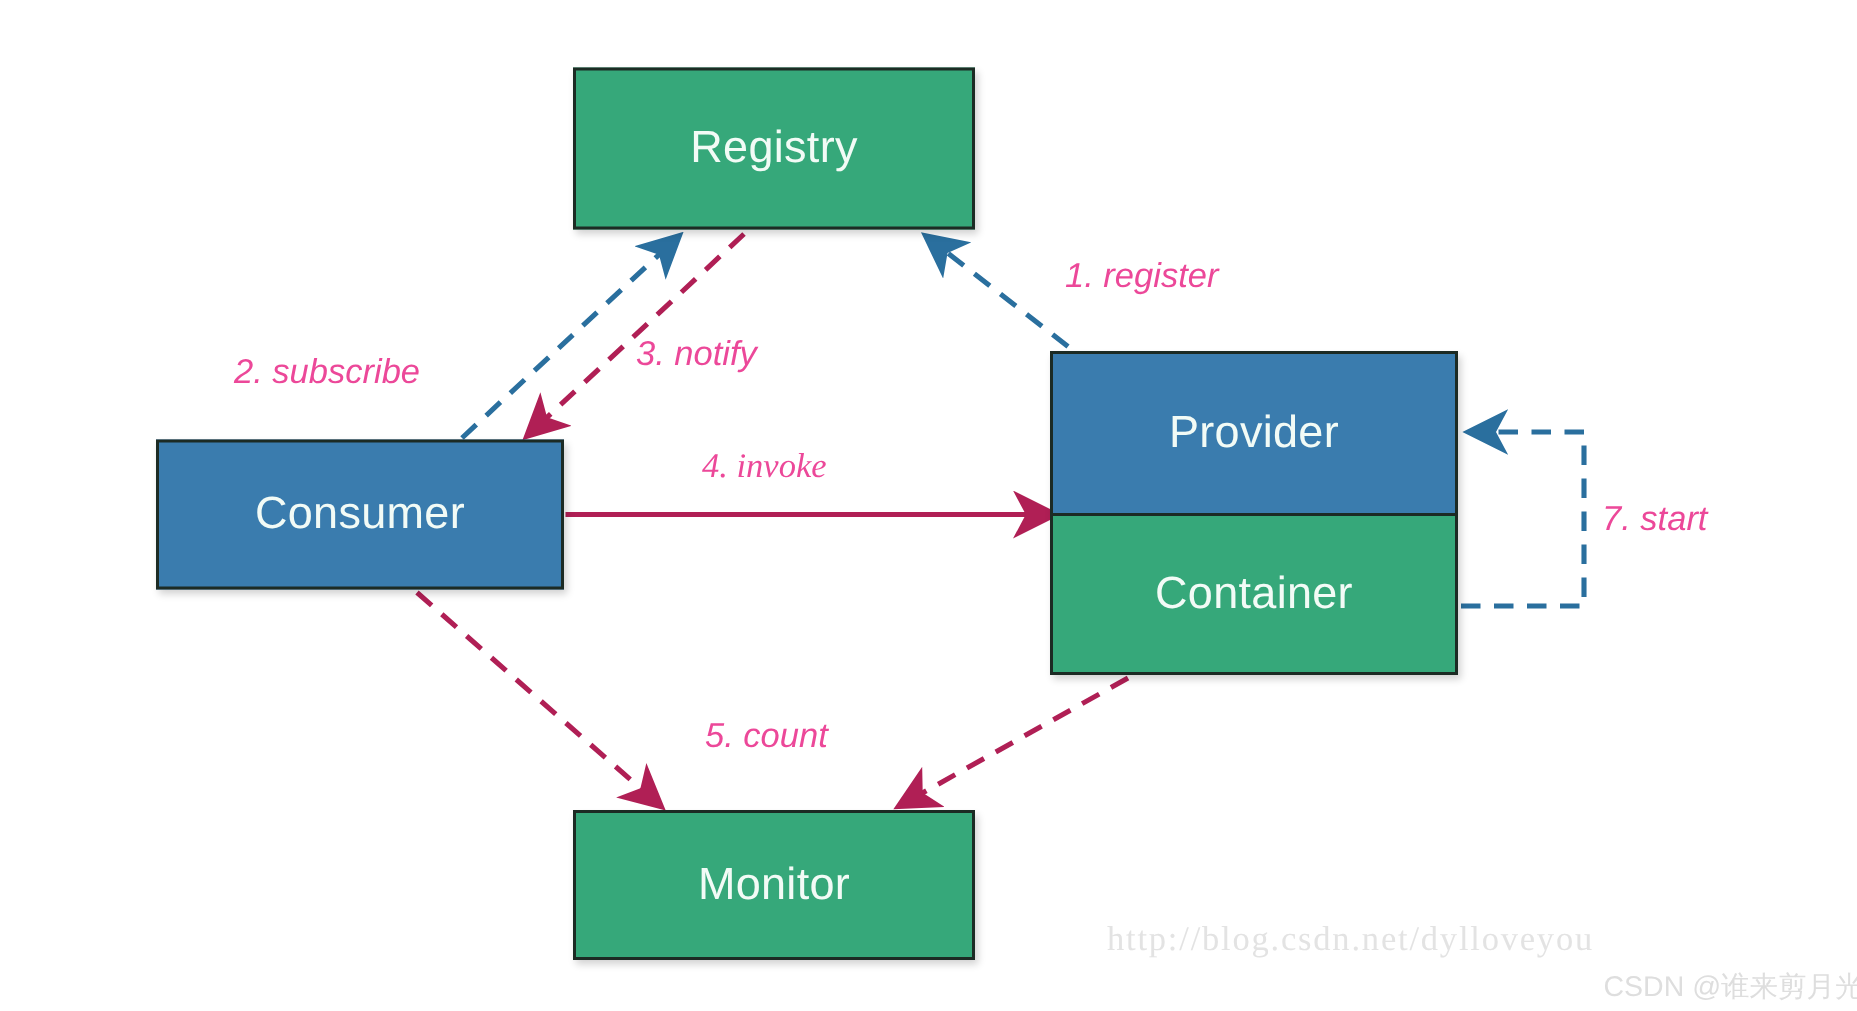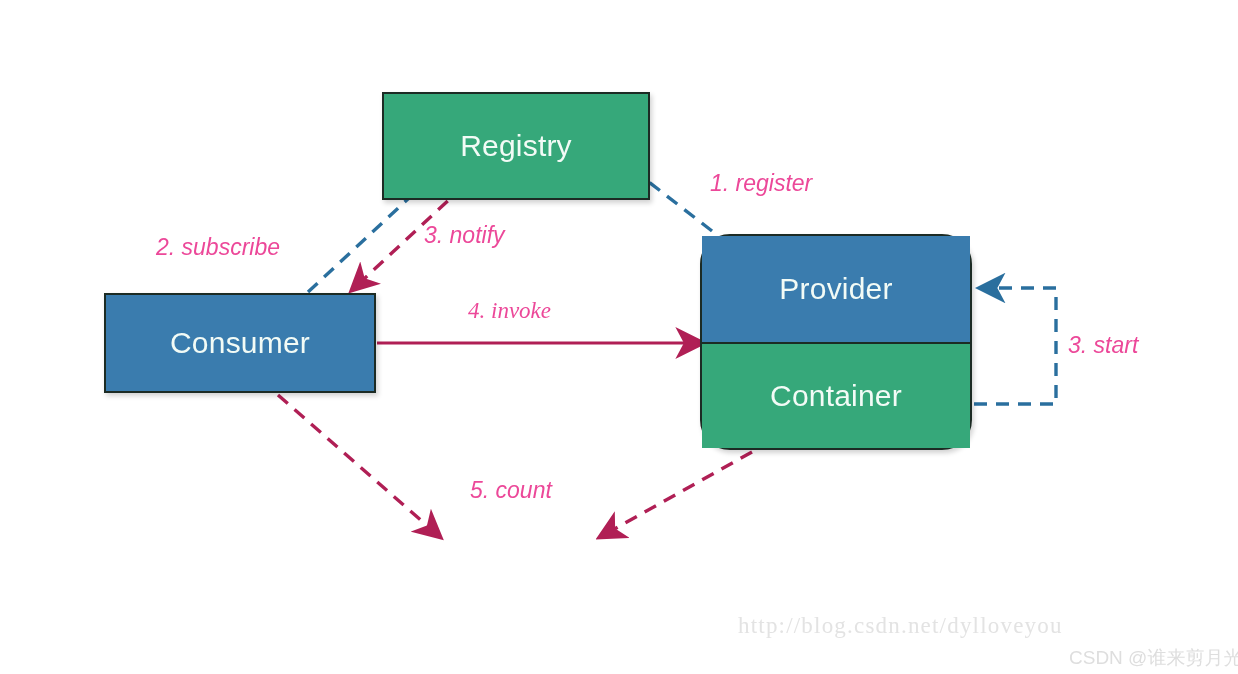--- a/index.html
+++ b/index.html
@@ -117,39 +117,42 @@
 
     <line x1="496" y1="156" x2="352" y2="290" stroke="#b01f55" stroke-width="3.4" stroke-dasharray="13 9" marker-end="url(#arrow-crimson)"></line>
 
     <line x1="377" y1="343" x2="702" y2="343" stroke="#b01f55" stroke-width="3.2" marker-end="url(#arrow-crimson-solid)"></line>
 
     <line x1="278" y1="395" x2="440" y2="537" stroke="#b01f55" stroke-width="3.4" stroke-dasharray="13 9" marker-end="url(#arrow-crimson)"></line>
 
     <line x1="752" y1="452" x2="600" y2="537" stroke="#b01f55" stroke-width="3.4" stroke-dasharray="13 9" marker-end="url(#arrow-crimson)"></line>
   </svg>
 
-  <div class="node-box node-green" style="left:382px; top:45px; width:268px; height:108px;margin-top:47px;">
+  <div class="node-box node-green" style="left:382px; top:45px; width:268px; height:108px;">
     <span class="node-label">Registry</span>
   </div>
 
   <div class="node-box node-blue" style="left:104px; top:293px; width:272px; height:100px;">
     <span class="node-label">Consumer</span>
   </div>
 
-  <div class="stack-box" style="left:700px; top:234px; width:272px; height:216px;border-radius:30px;">
+  <div class="stack-box" style="left:700px; top:234px; width:272px; height:216px;">
     <div class="stack-seg node-blue">
       <span class="node-label">Provider</span>
     </div>
     <div class="stack-seg seg-lower node-green">
       <span class="node-label">Container</span>
     </div>
   </div>
 
+  <div class="node-box node-green" style="left:382px; top:540px; width:268px; height:100px;">
+    <span class="node-label">Monitor</span>
+  </div>
 
-  <div class="edge-label" style="left:1068px; top:332px;">3. start</div>
+  <div class="edge-label" style="left:1068px; top:332px;">7. start</div>
 
   <div class="edge-label" style="left:710px; top:170px;">1. register</div>
 
   <div class="edge-label" style="left:156px; top:234px;">2. subscribe</div>
 
   <div class="edge-label" style="left:424px; top:222px;">3. notify</div>
 
   <div class="edge-label" style="left:468px; top:298px;font-family:Liberation Serif, serif;">4. invoke</div>
 
   <div class="edge-label" style="left:470px; top:477px;">5. count</div>

